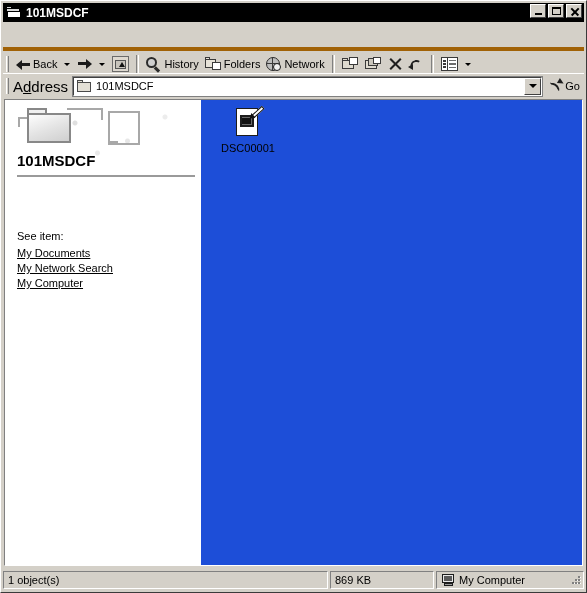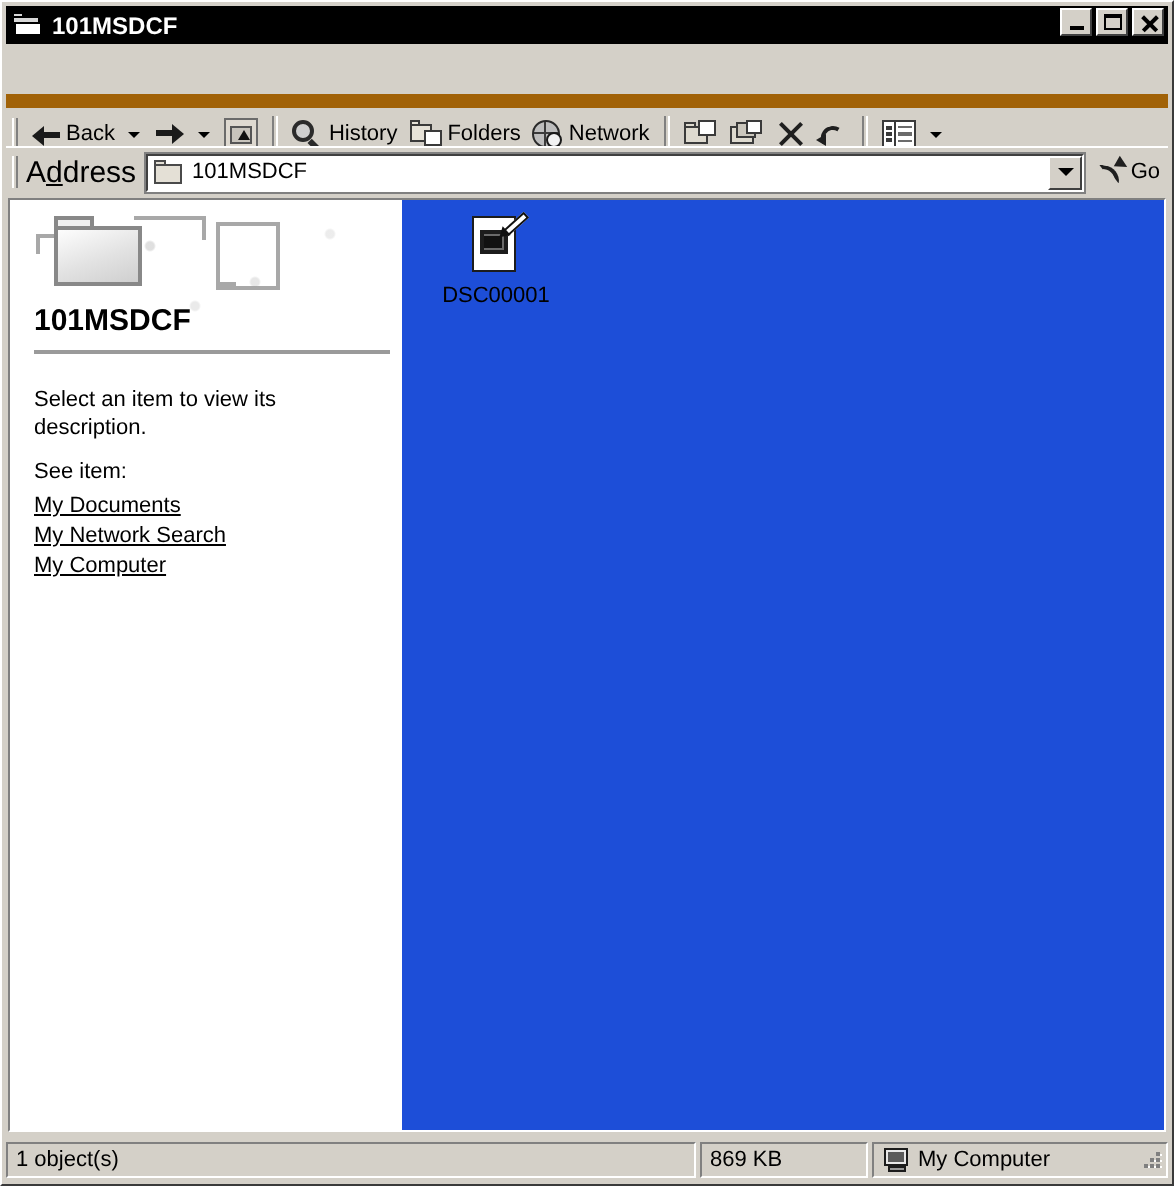--- a/index.html
+++ b/index.html
@@ -93,21 +93,21 @@
   #win-logo .flag span{position:absolute;background:#b0b0b0;}
   #win-logo .flag .q1{left:0;top:0;width:5px;height:4px;}
   #win-logo .flag .q2{left:6px;top:0;width:6px;height:4px;background:#e8e8e8;}
   #win-logo .flag .q3{left:0;top:5px;width:5px;height:6px;background:#e8e8e8;}
   #win-logo .flag .q4{left:6px;top:5px;width:6px;height:6px;background:#9a9a9a;}
 
   
   #toolbar{
     position:absolute;left:2px;top:46px;width:581px;height:26px;
     background:#d4d0c8;display:flex;align-items:center;
-    border-top:7px solid #a16207;
+    border-top:4px solid #a16207;
   }
   .tb-btn{
     height:22px;display:flex;align-items:center;padding:0 3px;
     cursor:default;white-space:nowrap;font-size:11px;color:#000;
   }
   .tb-label{margin-left:2px;}
   .tb-arrow{
     width:0;height:0;border-left:3px solid transparent;border-right:3px solid transparent;
     border-top:3px solid #000;margin:0 4px;align-self:center;
   }
@@ -331,21 +331,21 @@
     position:absolute;left:2px;bottom:2px;width:581px;height:20px;
     background:#d4d0c8;display:flex;align-items:center;
   }
   .sb-pane{
     height:18px;display:flex;align-items:center;
     border-top:1px solid #808080;border-left:1px solid #808080;
     border-right:1px solid #ffffff;border-bottom:1px solid #ffffff;
     box-sizing:border-box;font-size:11px;padding:0 4px;
   }
   #sb-objects{flex:1;margin-right:2px;}
-  #sb-size{width:84px;margin-right:2px;}
+  #sb-size{width:104px;margin-right:2px;}
   #sb-zone{width:148px;position:relative;}
   #sb-zone-icon{
     width:14px;height:12px;position:relative;margin-right:4px;flex:none;
   }
   #sb-zone-icon .mon{
     position:absolute;left:1px;top:0;width:12px;height:9px;background:#e8e8e8;
     border:1px solid #1c1c1c;box-sizing:border-box;
   }
   #sb-zone-icon .scr{
     position:absolute;left:3px;top:2px;width:8px;height:5px;background:#5a5a5a;
@@ -521,21 +521,20 @@
         <div id="wm-noise"></div>
         <div id="wm-main">
           <div class="mtab"></div>
           <div class="mbody"></div>
           <div class="mshade"></div>
         </div>
       </div>
 
       <div id="wv-title">101MSDCF</div>
       <div id="wv-rule"></div>
-      <div id="wv-desc">Select an item to view its description.</div>
       <div id="wv-seealso">See item:</div>
       <div id="wv-links">
         <span class="wv-link">My Documents</span>
         <span class="wv-link">My Network Search</span>
         <span class="wv-link">My Computer</span>
       </div>
     </div>
 
     <div id="itempane">
       <div class="file-item">

